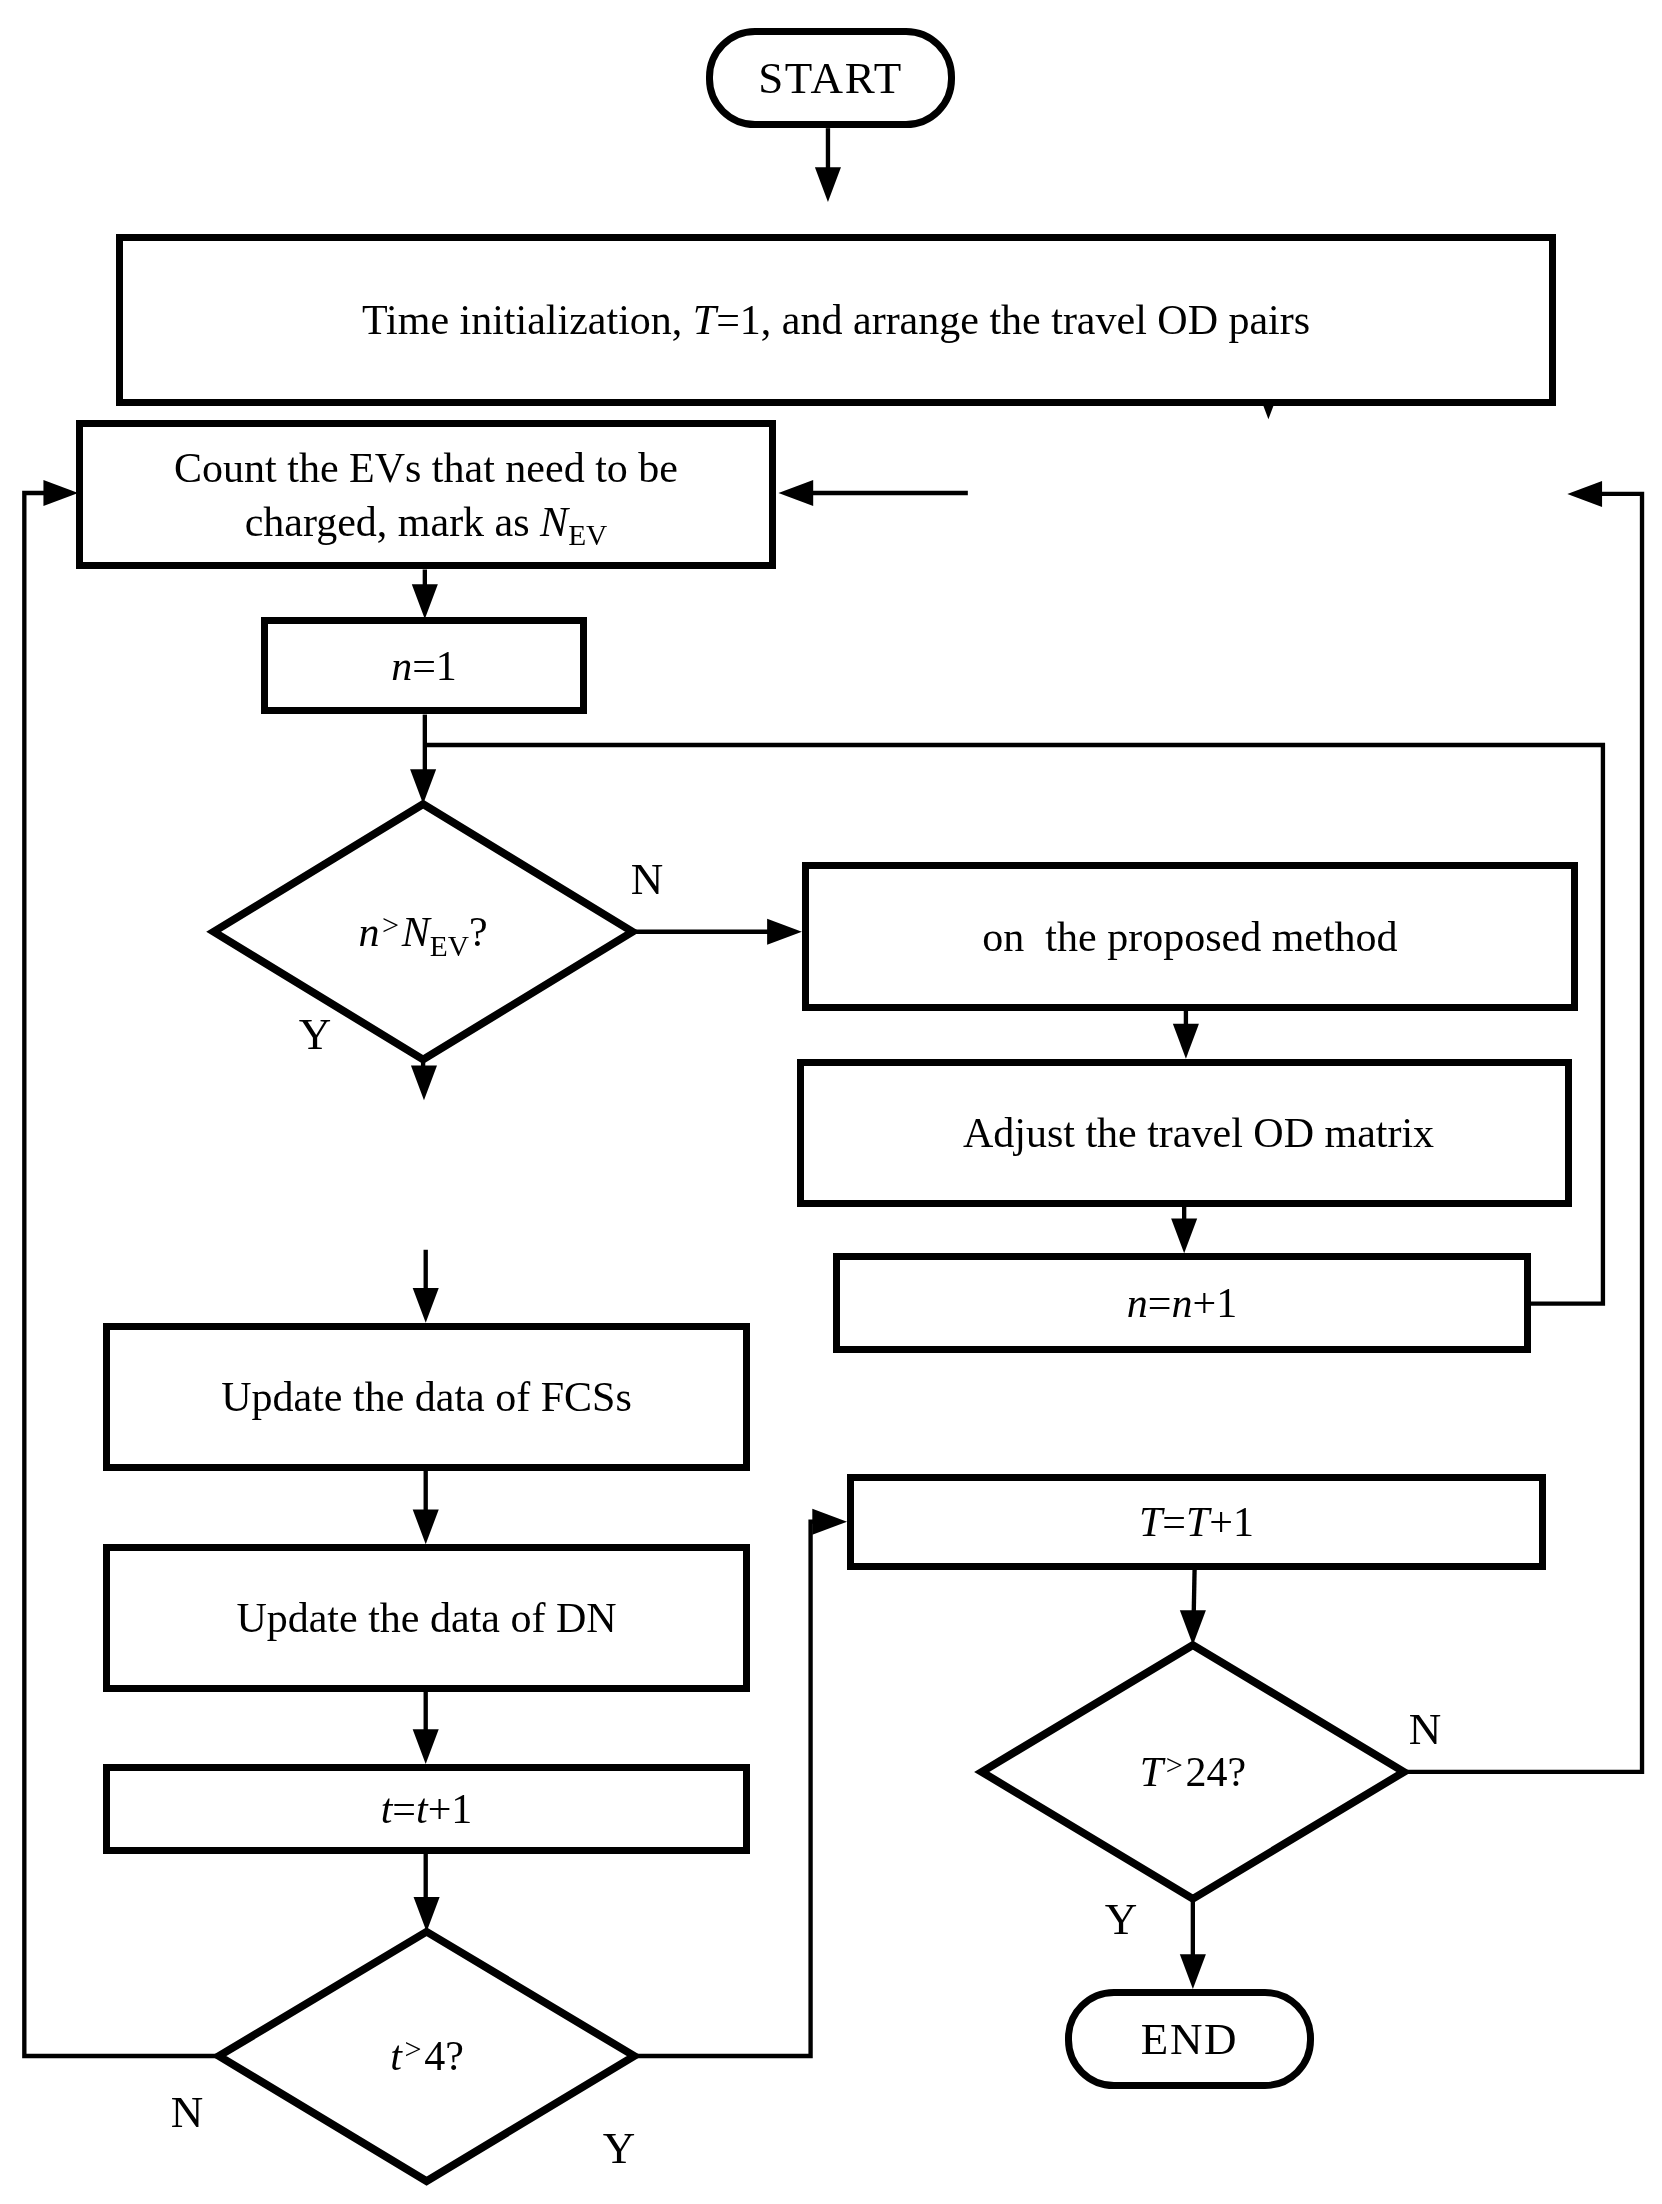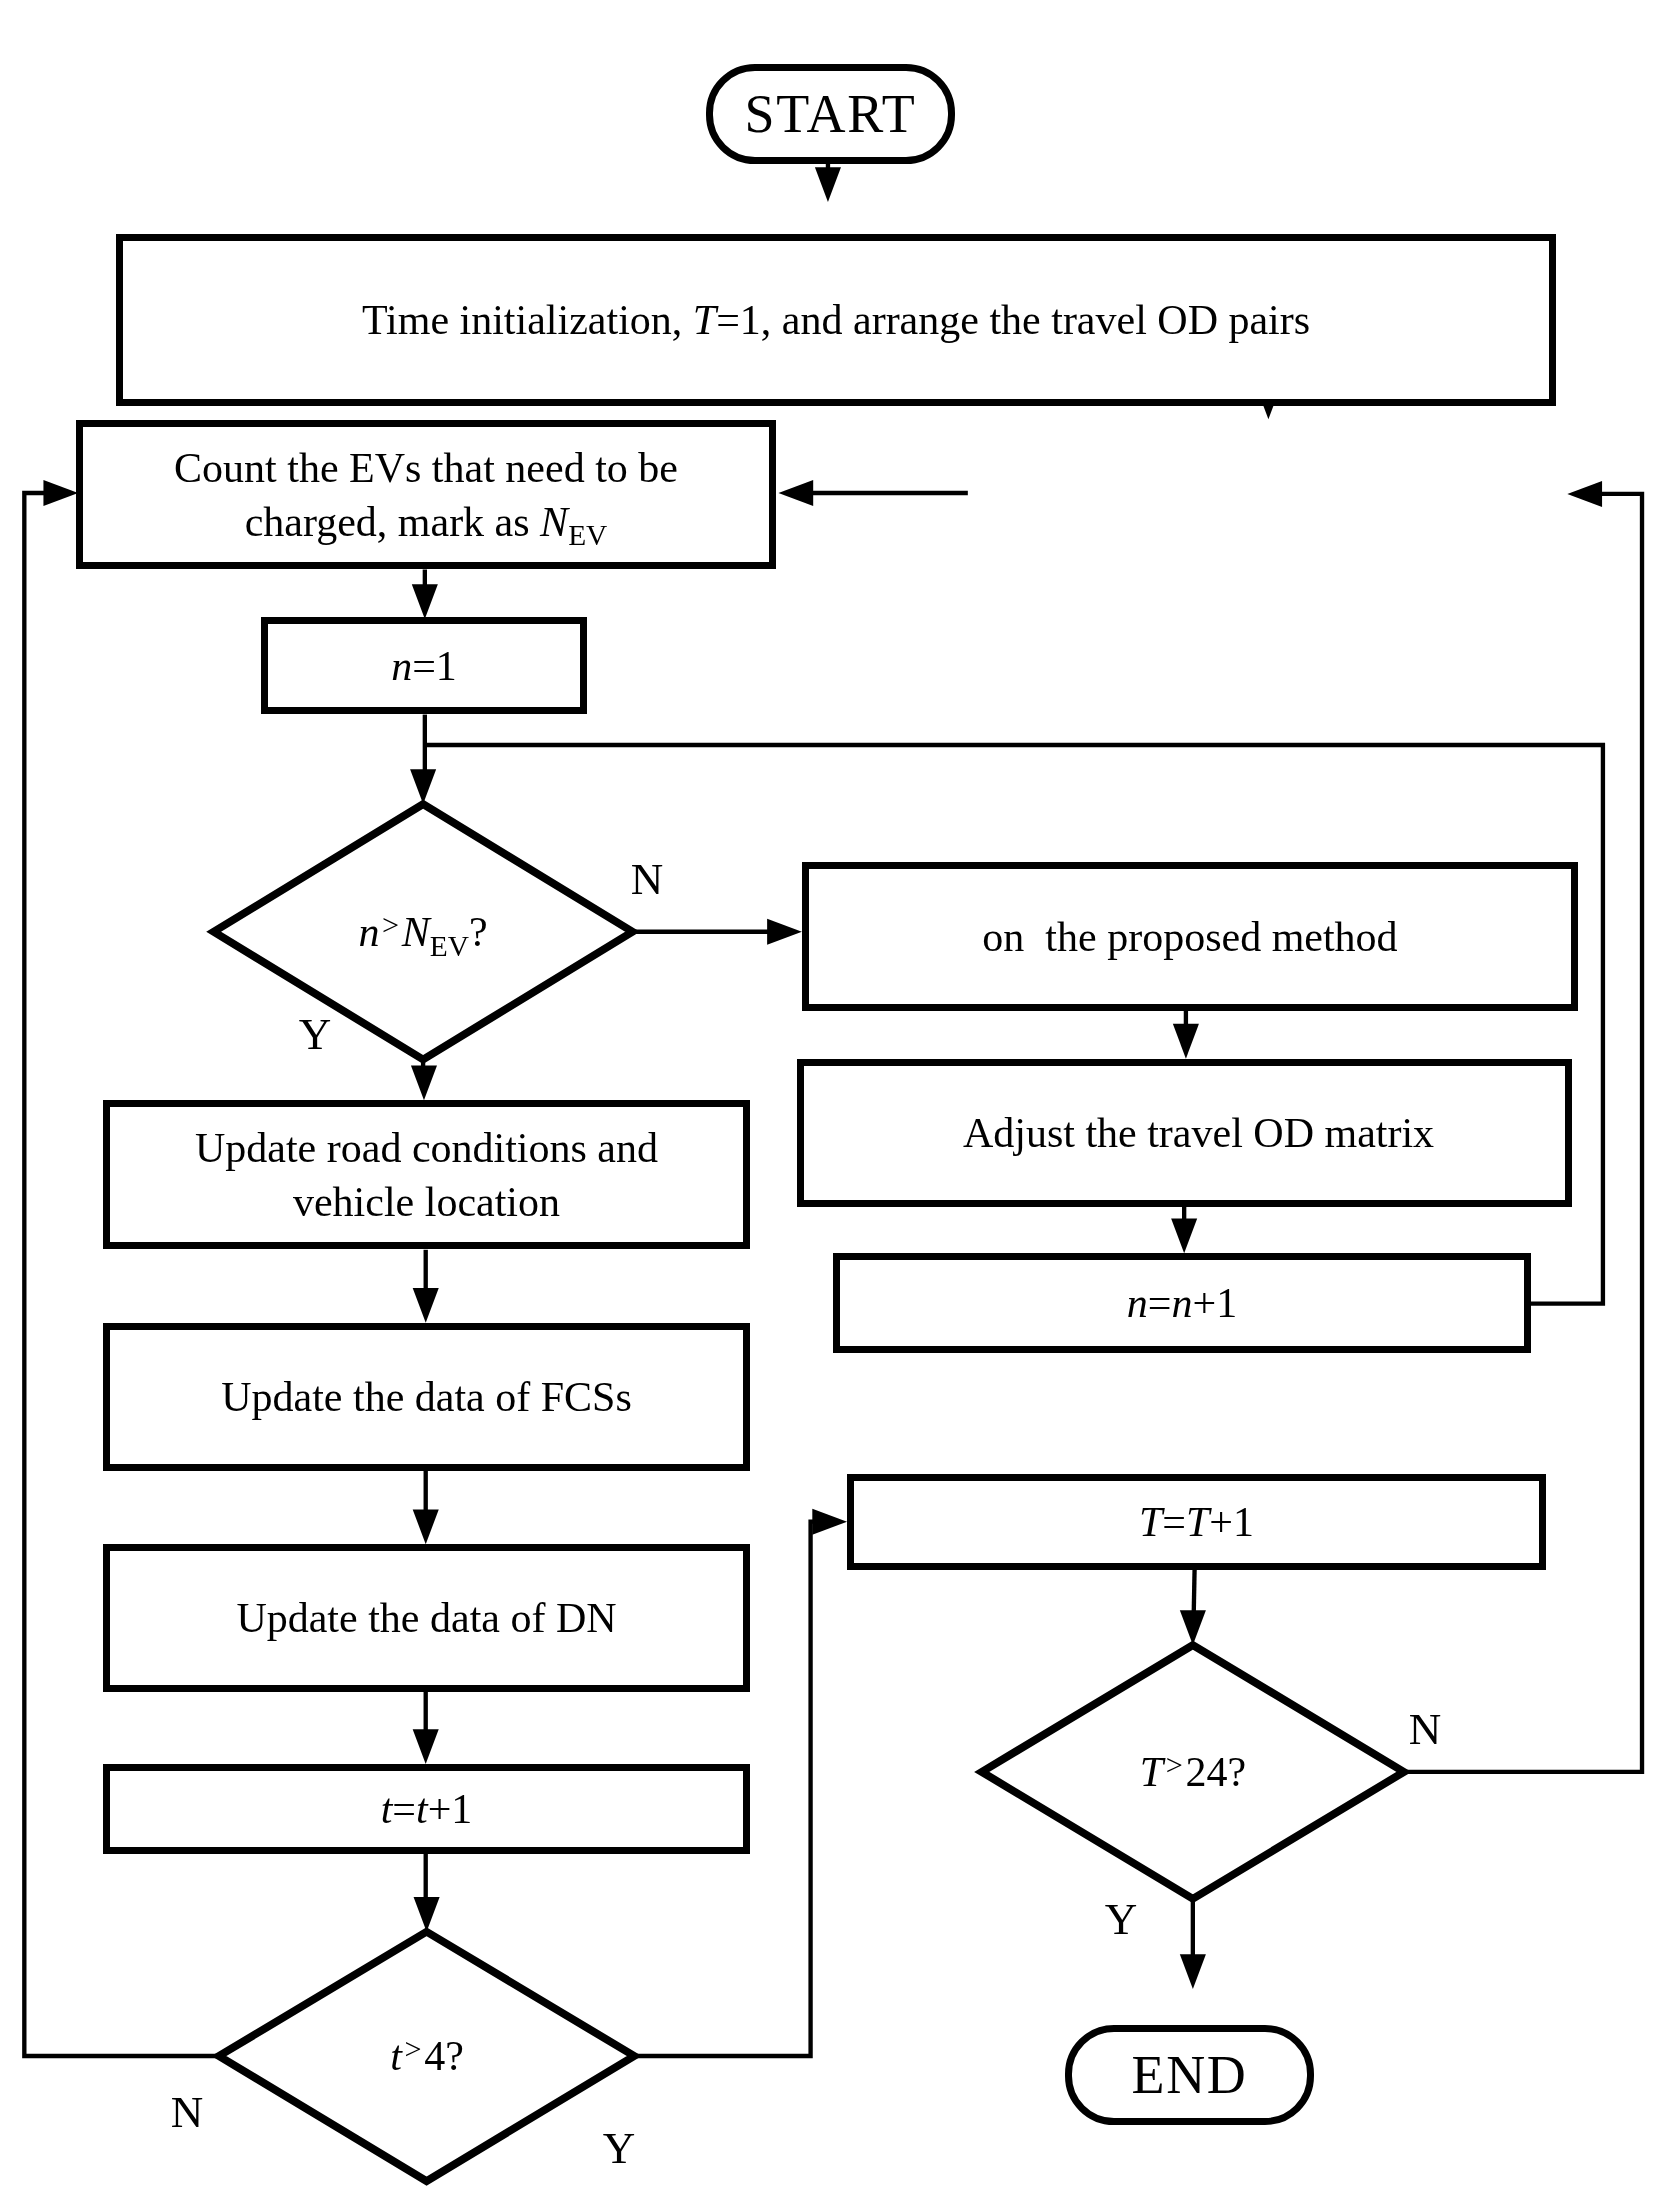--- a/index.html
+++ b/index.html
@@ -19,23 +19,22 @@
     border:7px solid #000000;
     display:flex;
     align-items:center;
     justify-content:center;
     text-align:center;
     font-size:42px;
     line-height:54px;
   }
   .terminator{
     border-radius:49px;
-    font-size:54px;
+    font-size:45px;
     letter-spacing:1.7px;
-    margin-top:36px;
   }
   .dtext{
     position:absolute;
     transform:translate(-50%,-50%);
     font-size:42px;
     white-space:nowrap;
     text-align:center;
   }
   .elabel{
     position:absolute;
@@ -136,26 +135,20 @@
   </div>
 
   <div class="node" style="left:797px;top:1059px;width:775px;height:148px;padding-left:28px;">
     <span class="txt">Adjust the travel OD matrix</span>
   </div>
 
   <div class="node" style="left:833px;top:1253px;width:698px;height:100px;">
     <span class="txt"><i>n</i><span>=</span><i>n</i><span>+1</span></span>
   </div>
 
-  <div class="node" style="left:103px;top:1100px;width:647px;height:149px;">
-    <span class="txt">
-      <span class="ln">Update road conditions and</span>
-      <span class="ln">vehicle location</span>
-    </span>
-  </div>
 
   <div class="node" style="left:103px;top:1323px;width:647px;height:148px;">
     <span class="txt">Update the data of FCSs</span>
   </div>
 
   <div class="node" style="left:103px;top:1544px;width:647px;height:148px;">
     <span class="txt">Update the data of DN</span>
   </div>
 
   <div class="node" style="left:103px;top:1764px;width:647px;height:90px;">

